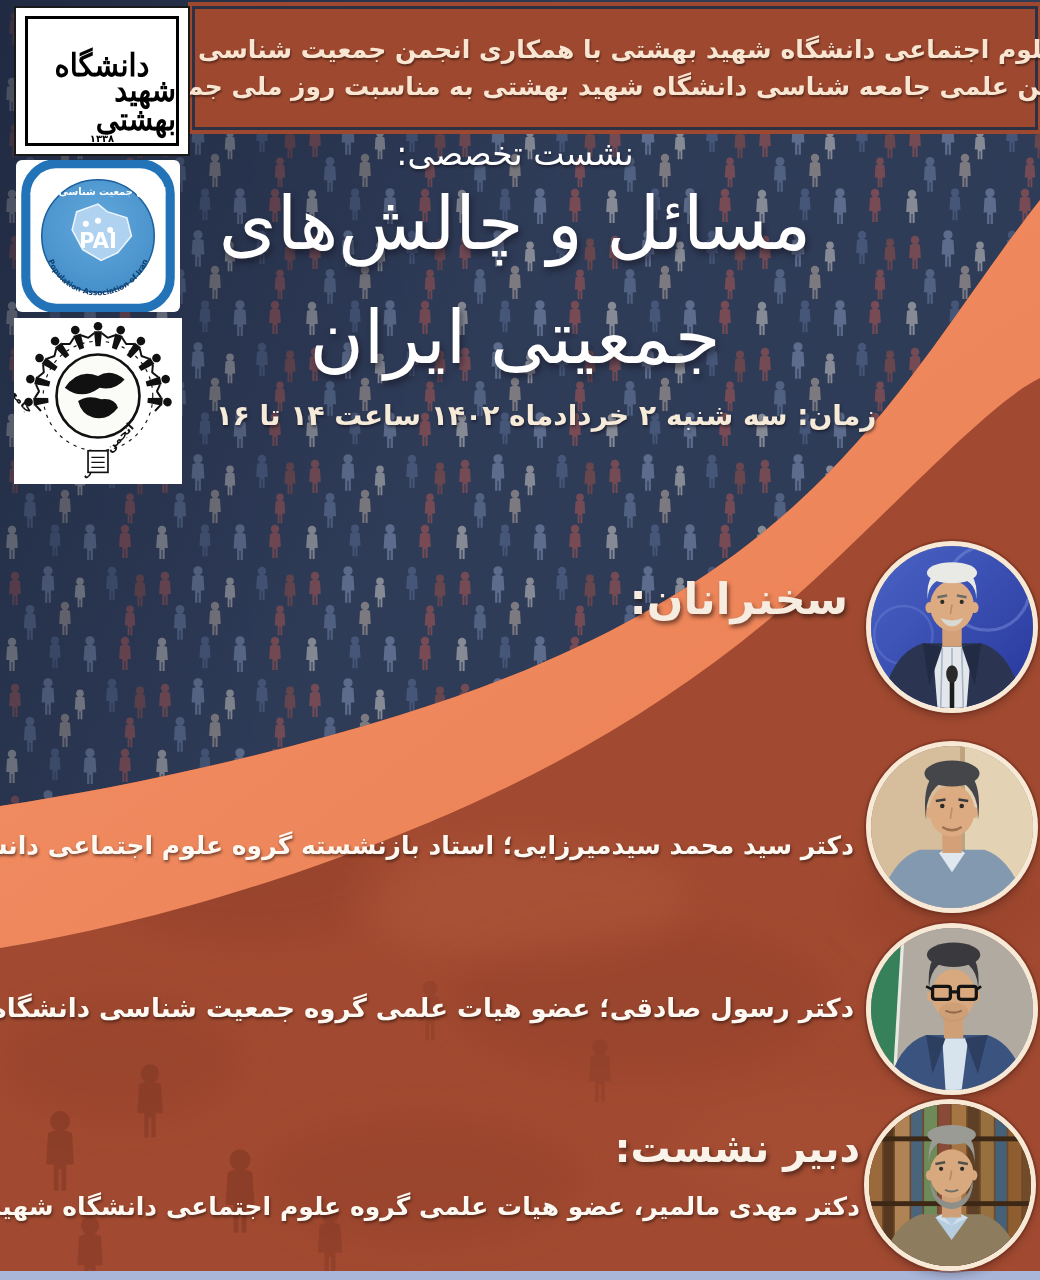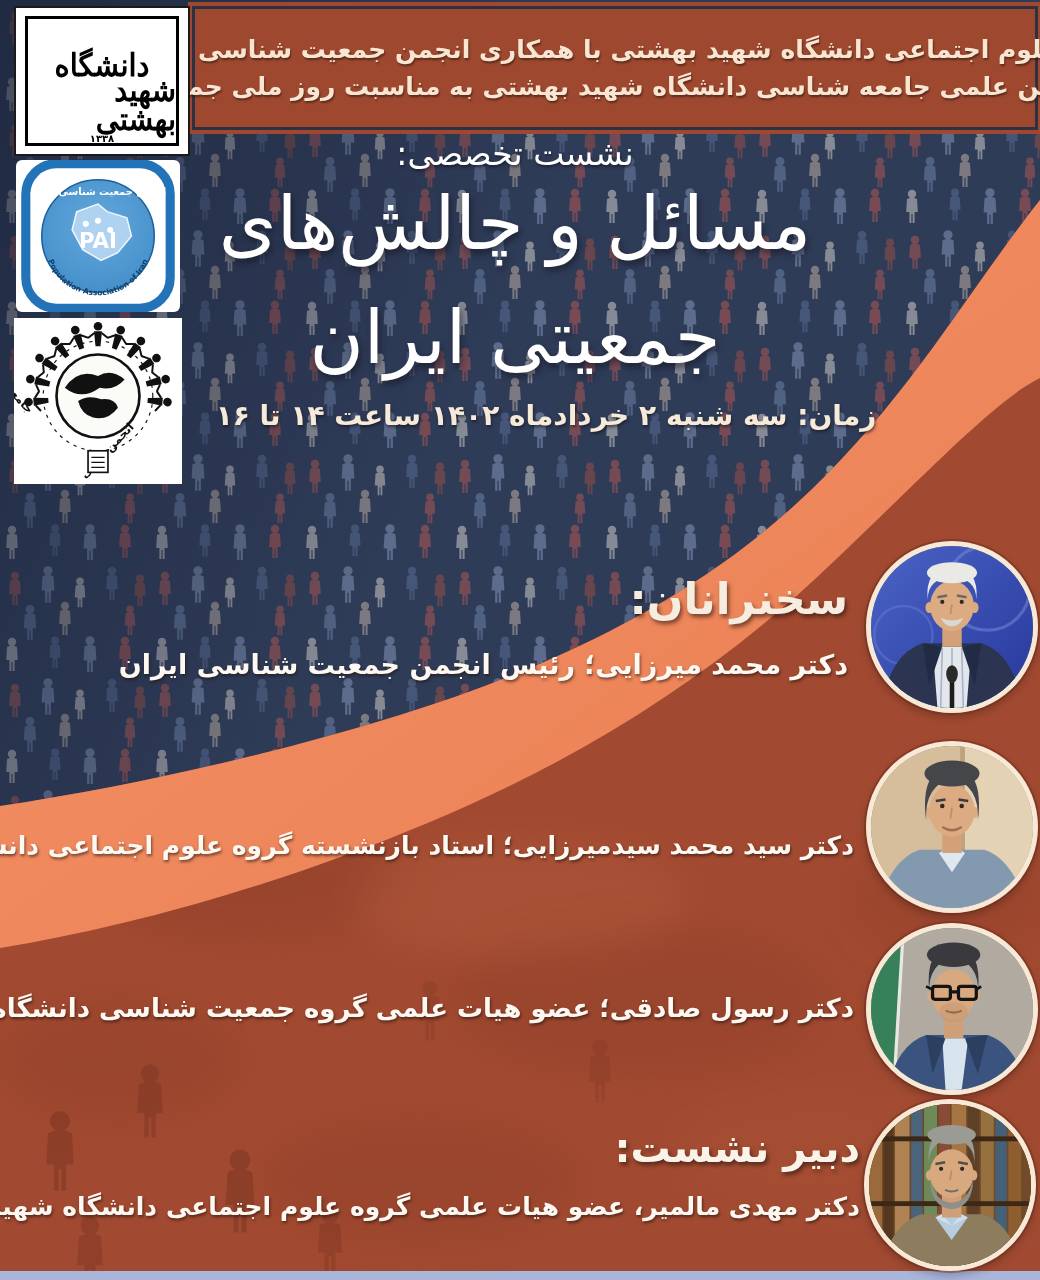--- a/index.html
+++ b/index.html
@@ -208,21 +208,20 @@
       <path d="M46,84 H54 M46,87 H54 M46,90 H54" stroke="#111" stroke-width=".8"></path>
     </svg>
   </div>
 
   <div class="abs centerline session-label">نشست تخصصی:</div>
   <div class="abs centerline title-line title-1">مسائل و چالش‌های</div>
   <div class="abs centerline title-line title-2">جمعیتی ایران</div>
   <div class="abs centerline meta-line meta-time">زمان: سه شنبه ۲ خردادماه ۱۴۰۲ ساعت ۱۴ تا ۱۶</div>
 
   <div class="abs sec-heading speakers-heading">سخنرانان:</div>
-  <div class="abs speaker-line sp1">دکتر محمد میرزایی؛ رئیس انجمن جمعیت شناسی ایران</div>
   <div class="abs speaker-line sp2">دکتر سید محمد سیدمیرزایی؛ استاد بازنشسته گروه علوم اجتماعی دانشگاه شهید بهشتی</div>
   <div class="abs speaker-line sp3">دکتر رسول صادقی؛ عضو هیات علمی گروه جمعیت شناسی دانشگاه تهران</div>
   <div class="abs sec-heading moderator-heading">دبیر نشست:</div>
   <div class="abs speaker-line sp4">دکتر مهدی مالمیر، عضو هیات علمی گروه علوم اجتماعی دانشگاه شهید بهشتی</div>
 
   <div class="photo photo-1">
     <svg viewBox="0 0 100 100" xmlns="http://www.w3.org/2000/svg">
       <defs>
           <linearGradient id="a1g" x1="0" y1="0" x2="1" y2="1">
         <stop offset="0" stop-color="#4b64c6"></stop>

